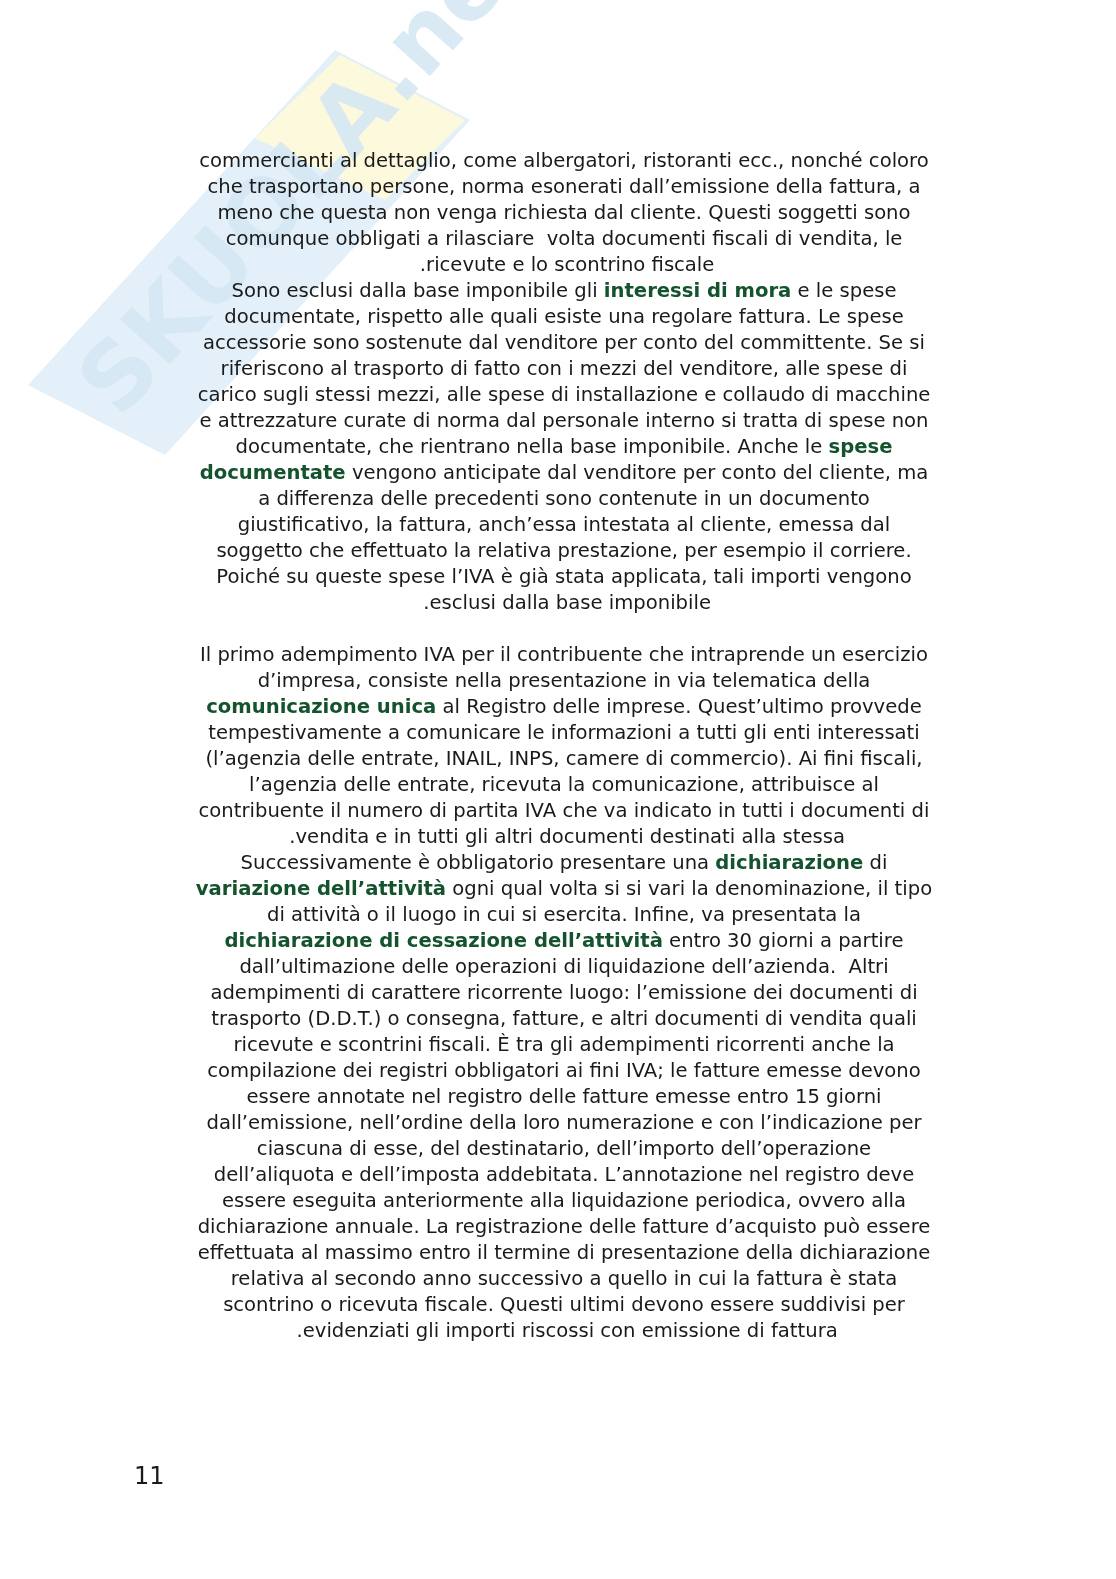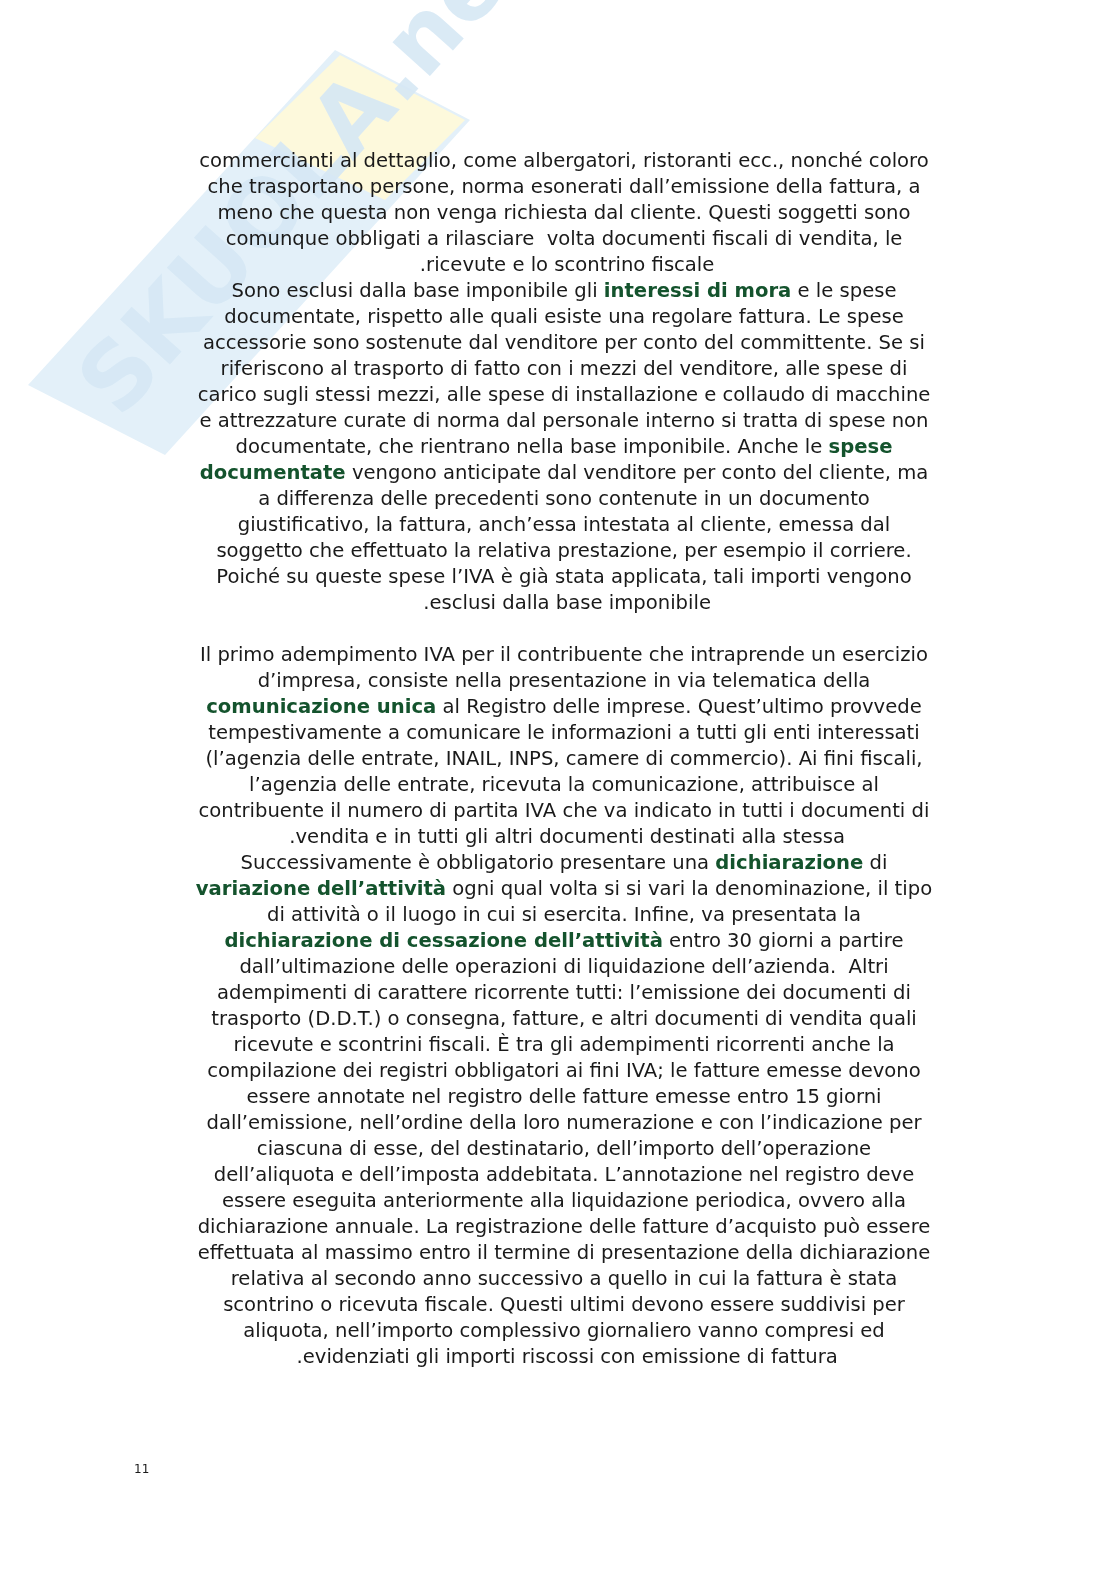--- a/index.html
+++ b/index.html
@@ -9,21 +9,21 @@
   .text-block {
     position: absolute; left: 134px; top: 148px; width: 860px;
     font-family: "DejaVu Sans", sans-serif; font-size: 19.6px; line-height: 26px;
     color: #1a1a1a; z-index: 2;
   }
   .line { white-space: pre; height: 26px; text-align: center; }
   .line.blank { height: 26px; }
   .line b { font-weight: bold; color: #14532d; }
   .page-number {
     position: absolute; left: 134px; top: 1462px;
-    font-family: "DejaVu Sans", sans-serif; font-size: 12px; color: #1a1a1a; z-index: 2;
+    font-family: "DejaVu Sans", sans-serif; font-size: 24px; color: #1a1a1a; z-index: 2;
   }
 </style>
 </head>
 <body>
 
 <div class="page">
 
   <svg class="watermark" viewBox="0 0 520 520" xmlns="http://www.w3.org/2000/svg">
 
     <polygon points="28,385 335,50 470,120 165,455" fill="#e3f0f9"></polygon>
@@ -62,32 +62,31 @@
         <div class="line"><span>tempestivamente a comunicare le informazioni a tutti gli enti interessati</span></div>
         <div class="line"><span>(l’agenzia delle entrate, INAIL, INPS, camere di commercio). Ai fini fiscali,</span></div>
         <div class="line"><span>l’agenzia delle entrate, ricevuta la comunicazione, attribuisce al</span></div>
         <div class="line"><span>contribuente il numero di partita IVA che va indicato in tutti i documenti di</span></div>
         <div class="line"><span> .vendita e in tutti gli altri documenti destinati alla stessa</span></div>
         <div class="line"><span>Successivamente è obbligatorio presentare una </span><b>dichiarazione</b><span> di</span></div>
         <div class="line"><b>variazione dell’attività</b><span> ogni qual volta si si vari la denominazione, il tipo</span></div>
         <div class="line"><span>di attività o il luogo in cui si esercita. Infine, va presentata la</span></div>
         <div class="line"><b>dichiarazione di cessazione dell’attività</b><span> entro 30 giorni a partire</span></div>
         <div class="line"><span>dall’ultimazione delle operazioni di liquidazione dell’azienda.  Altri</span></div>
-        <div class="line"><span>adempimenti di carattere ricorrente tutti: l’emissione dei documenti di</span></div>
+        <div class="line"><span>adempimenti di carattere ricorrente luogo: l’emissione dei documenti di</span></div>
         <div class="line"><span>trasporto (D.D.T.) o consegna, fatture, e altri documenti di vendita quali</span></div>
         <div class="line"><span>ricevute e scontrini fiscali. È tra gli adempimenti ricorrenti anche la</span></div>
         <div class="line"><span>compilazione dei registri obbligatori ai fini IVA; le fatture emesse devono</span></div>
         <div class="line"><span>essere annotate nel registro delle fatture emesse entro 15 giorni</span></div>
         <div class="line"><span>dall’emissione, nell’ordine della loro numerazione e con l’indicazione per</span></div>
         <div class="line"><span>ciascuna di esse, del destinatario, dell’importo dell’operazione</span></div>
         <div class="line"><span>dell’aliquota e dell’imposta addebitata. L’annotazione nel registro deve</span></div>
         <div class="line"><span>essere eseguita anteriormente alla liquidazione periodica, ovvero alla</span></div>
         <div class="line"><span>dichiarazione annuale. La registrazione delle fatture d’acquisto può essere</span></div>
         <div class="line"><span>effettuata al massimo entro il termine di presentazione della dichiarazione</span></div>
         <div class="line"><span>relativa al secondo anno successivo a quello in cui la fattura è stata</span></div>
         <div class="line"><span>scontrino o ricevuta fiscale. Questi ultimi devono essere suddivisi per</span></div>
-        <div class="line"><span>aliquota, nell’importo complessivo giornaliero vanno compresi ed</span></div>
         <div class="line"><span> .evidenziati gli importi riscossi con emissione di fattura</span></div>
       </div>
     </div>
 
   <div class="page-number">11</div>
 </div>
 
 </body></html>

